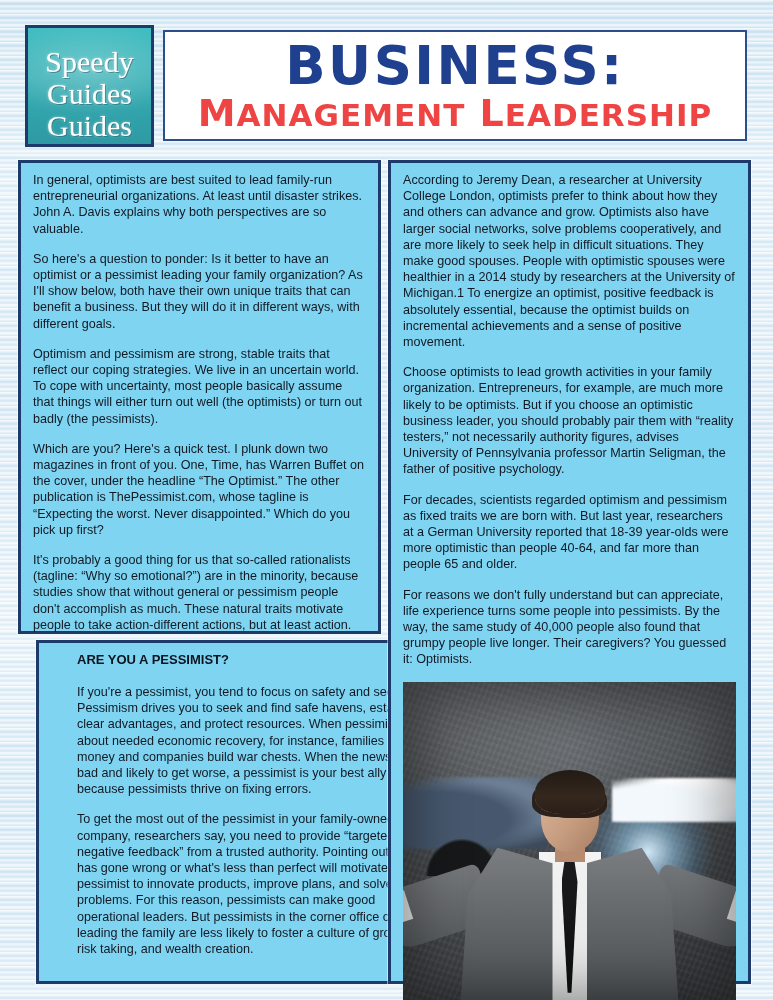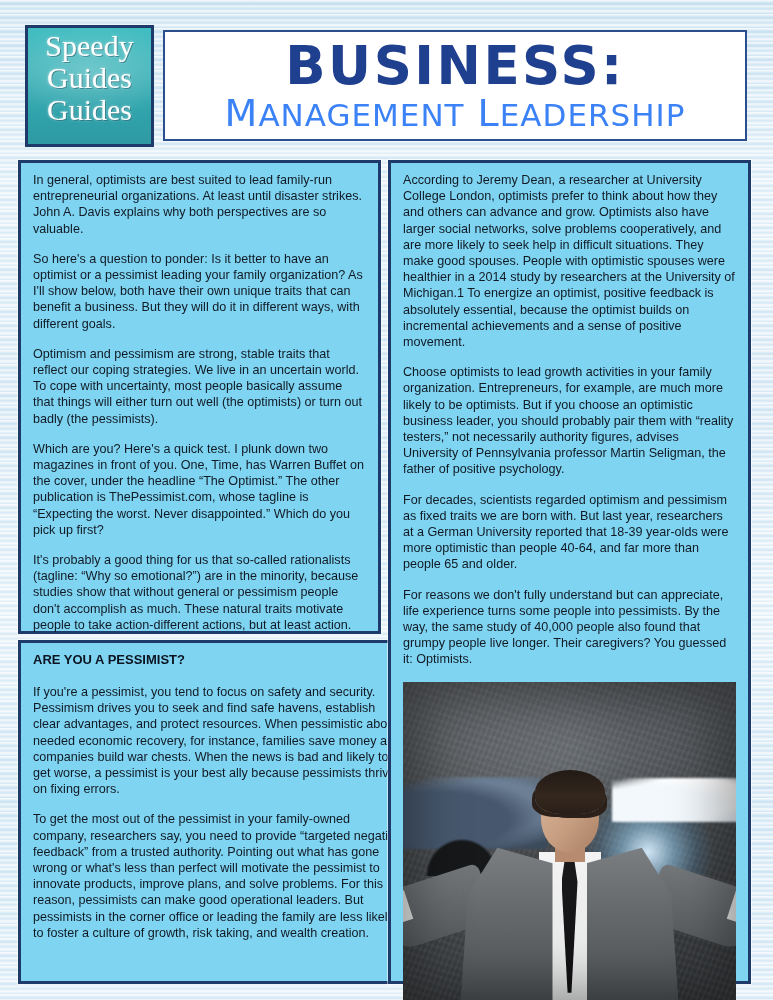--- a/index.html
+++ b/index.html
@@ -49,21 +49,21 @@
     width: 129px;
     height: 122px;
     box-sizing: border-box;
     border: 3px solid #1d3a6b;
     background:
       radial-gradient(ellipse 150% 70% at 50% 36%, rgba(255,255,255,0.28) 0%, rgba(255,255,255,0.02) 55%, rgba(0,0,0,0) 70%),
       linear-gradient(to bottom, #3fbcc0 0%, #36b0b6 40%, #2fa3ab 70%, #2f9aa4 100%);
     display: flex;
     flex-direction: column;
     align-items: center;
-    justify-content: flex-start;
+    justify-content: flex-end;
     padding: 2px 0;
   }
   .logo-line {
     color: #ffffff;
     font-family: "Liberation Serif", serif;
     font-size: 30px;
     line-height: 1.07;
     letter-spacing: 0px;
     text-shadow:
        1px 1px 0 rgba(30,90,100,0.55),
@@ -87,23 +87,23 @@
   .title-line1 {
     color: #1f3f8f;
     font-family: "DejaVu Sans", sans-serif;
     font-weight: bold;
     font-size: 53px;
     letter-spacing: 2.5px;
     line-height: 1;
     margin-bottom: 2px;
   }
   .title-line2 {
-    color: #3b82f6;
+    color: #ef4444;
     font-family: "DejaVu Sans", sans-serif;
-    font-weight: normal;
+    font-weight: bold;
     font-size: 38px;
     letter-spacing: 1px;
     line-height: 1;
     white-space: nowrap;
   }
   .title-line2 .cap { font-size: 38px; }
   .title-line2 .sm  { font-size: 31px; }
 
   
   .columns {
@@ -140,21 +140,21 @@
     color: #0b1420;
     font-family: "Liberation Sans", sans-serif;
     font-weight: bold;
     font-size: 13px;
     line-height: 16px;
     margin: 0 0 16px 0;
   }
 
   
   #panel-left-top    { left: 18px;  top: 2px;   width: 363px; height: 474px; }
-  #panel-left-bottom { left: 18px;  top: 482px; width: 402px; height: 344px; }
+  #panel-left-bottom { left: 36px;  top: 482px; width: 402px; height: 344px; padding-left: 26px; }
   #panel-right       { left: 388px; top: 2px;   width: 363px; height: 824px; }
 
   #panel-right .panel-body { padding-bottom: 4px; }
 
   
   .photo {
     position: relative;
     width: 100%;
     height: 322px;
     margin-top: 6px;

